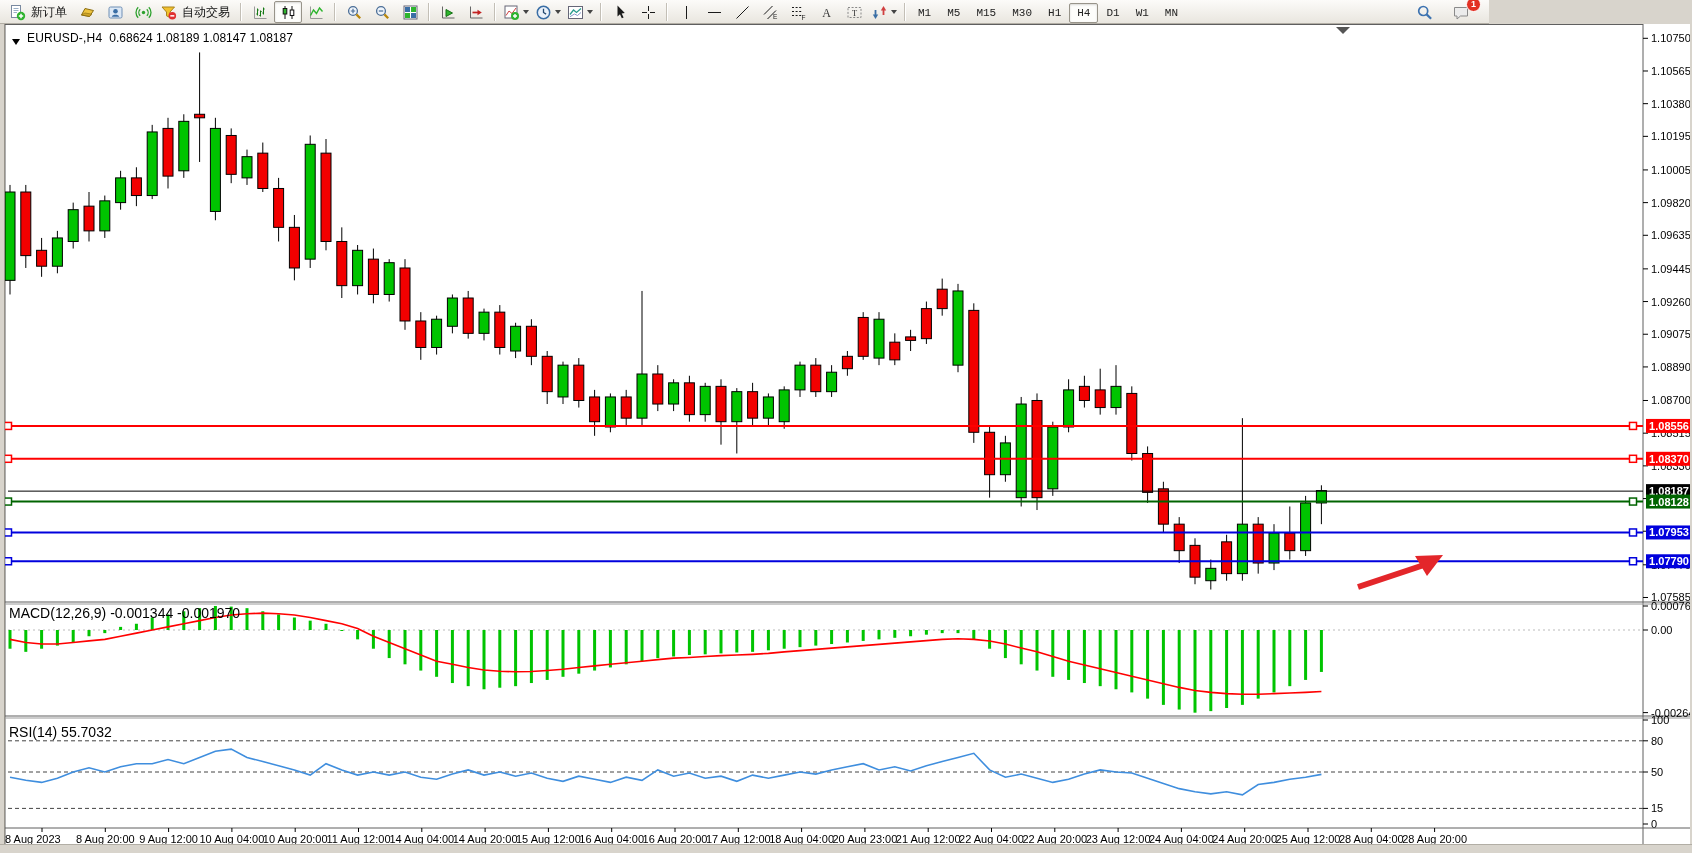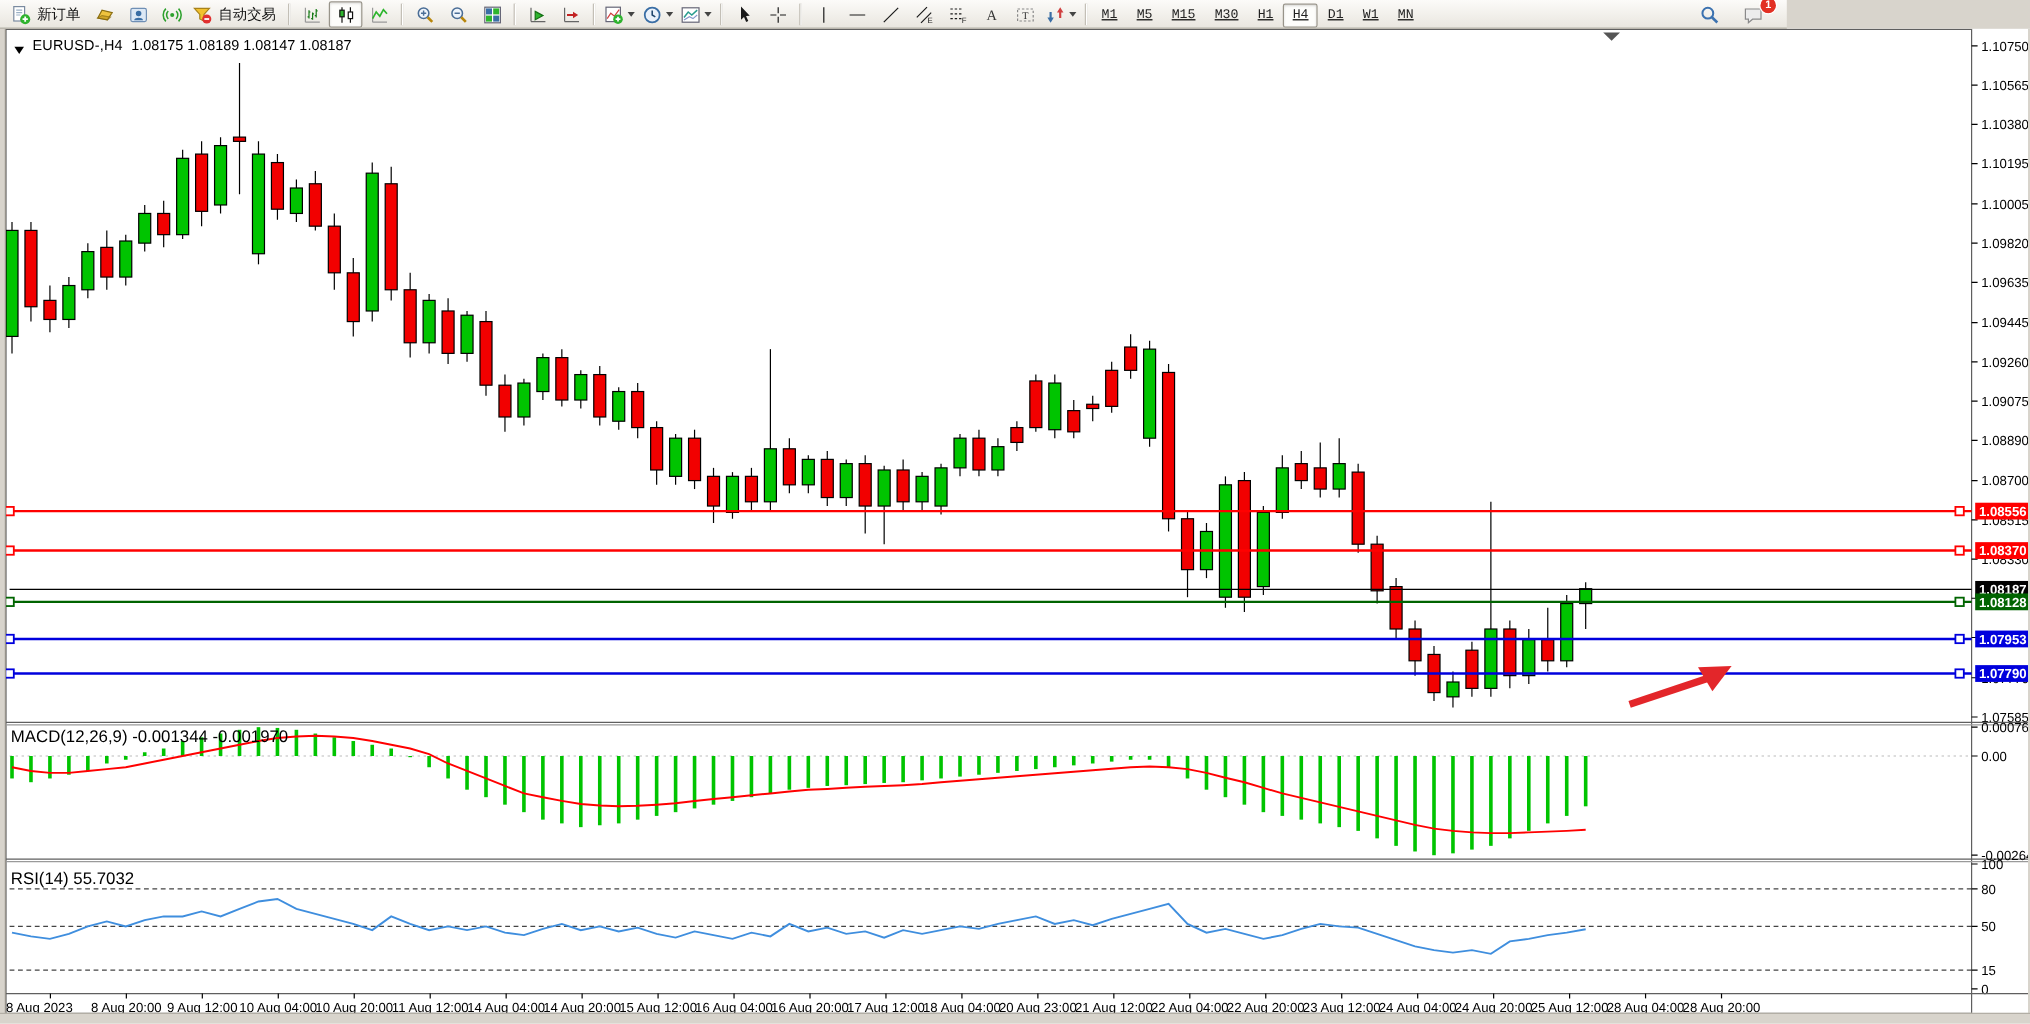--- a/index.html
+++ b/index.html
@@ -7,21 +7,21 @@
   
   #toolbar{position:absolute;top:0;left:0;width:1489px;height:24px;background:linear-gradient(#fcfbf9,#e9e6df);border-bottom:1px solid #b2aea5;display:flex;align-items:flex-end;padding-left:6px;box-sizing:border-box;z-index:5;}
   .tbtn{height:20px;min-width:22px;display:flex;align-items:center;justify-content:center;padding:0 2px;border:1px solid transparent;border-radius:2px;gap:2px;cursor:default;}
   .tbtn.active{background:#fdfdfb;border-color:#98948a;box-shadow:inset 0 1px 2px rgba(0,0,0,.15);}
   .tbtn .lbl{font-size:12px;color:#111;padding:0 3px;white-space:nowrap;}
   .tbtn svg{display:block;}
   .dd{width:0;height:0;border-left:3px solid transparent;border-right:3px solid transparent;border-top:4px solid #444;margin-left:1px;}
   .sep{width:1px;height:18px;background:#c3bfb6;border-right:1px solid #ffffff;margin:0 4px;}
   .tf{font-size:11px;color:#222;padding:3px 7px;border:1px solid transparent;border-radius:2px;font-family:"Liberation Mono","DejaVu Sans Mono",monospace;}
   .tf.active{background:#fdfdfb;border-color:#98948a;box-shadow:inset 0 1px 2px rgba(0,0,0,.15);}
-  #tf-group{display:flex;align-items:center;text-decoration:underline;}
+  #tf-group{display:flex;align-items:center;}
   .tb-right{margin-left:auto;display:flex;align-items:center;gap:8px;padding-right:14px;}
   .chatwrap{position:relative;}
   .badge{position:absolute;top:-5px;right:-7px;background:#e23023;color:#fff;font-size:9px;font-weight:bold;border-radius:50%;width:13px;height:13px;line-height:13px;text-align:center;border:1px solid #fff;}
   
   #chart{position:absolute;top:24px;left:0;width:1692px;height:829px;background:#ffffff;}
   #chart-svg{position:absolute;top:0;left:0;z-index:1;}
   .edgeL{position:absolute;left:0;top:0;bottom:8px;width:4px;background:#d8d4cc;border-right:1px solid #96928a;z-index:2;}
   .edgeR{position:absolute;right:0;top:0;bottom:8px;width:2px;background:#d8d4cc;z-index:2;}
   .edgeB{position:absolute;left:0;right:0;bottom:0;height:8px;background:#d8d4cc;border-top:1px solid #b2aea5;z-index:2;}
   .chart-title{position:absolute;top:7px;left:12px;font-size:12px;color:#000;display:flex;align-items:flex-end;gap:7px;z-index:3;}
@@ -717,17 +717,17 @@
         <line x1="1434.6" y1="804" x2="1434.6" y2="808" stroke="#000"></line>
         <text x="1434.6" y="819" text-anchor="middle">28 Aug 20:00</text>
       </g>
     </svg>
   <div class="edgeL"></div>
   <div class="edgeR"></div>
   <div class="edgeB"></div>
   <div class="chart-title">
     <span class="tri"></span>
     <span style="letter-spacing:.2px;">EURUSD-,H4</span>
-    <span>1.08175 1.08189 1.08147 1.08187</span>
+    <span>0.68624 1.08189 1.08147 1.08187</span>
   </div>
   <div class="ind-label" id="macd-label">MACD(12,26,9) -0.001344 -0.001970</div>
   <div class="ind-label" id="rsi-label">RSI(14) 55.7032</div>
 </div>
 
 </body></html>

